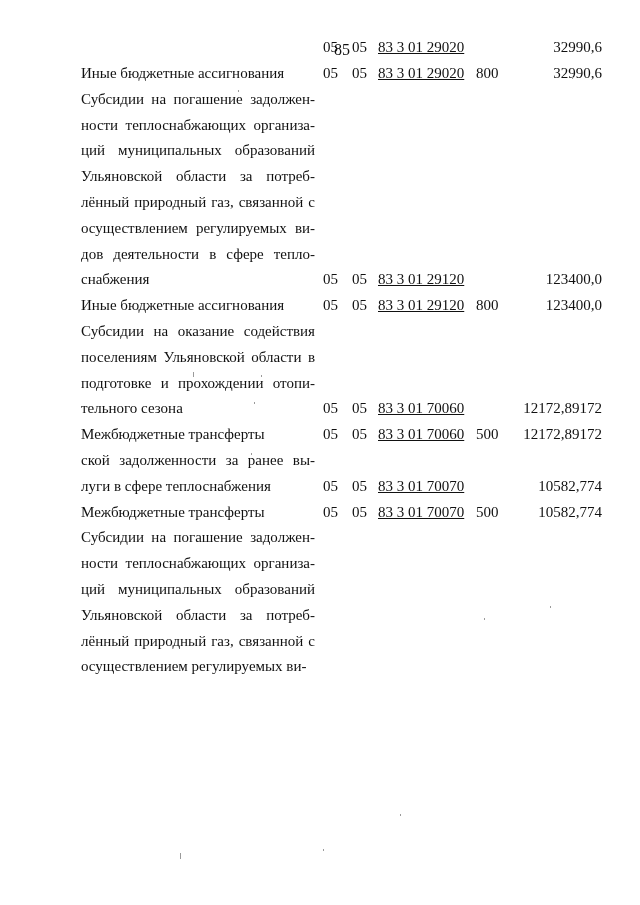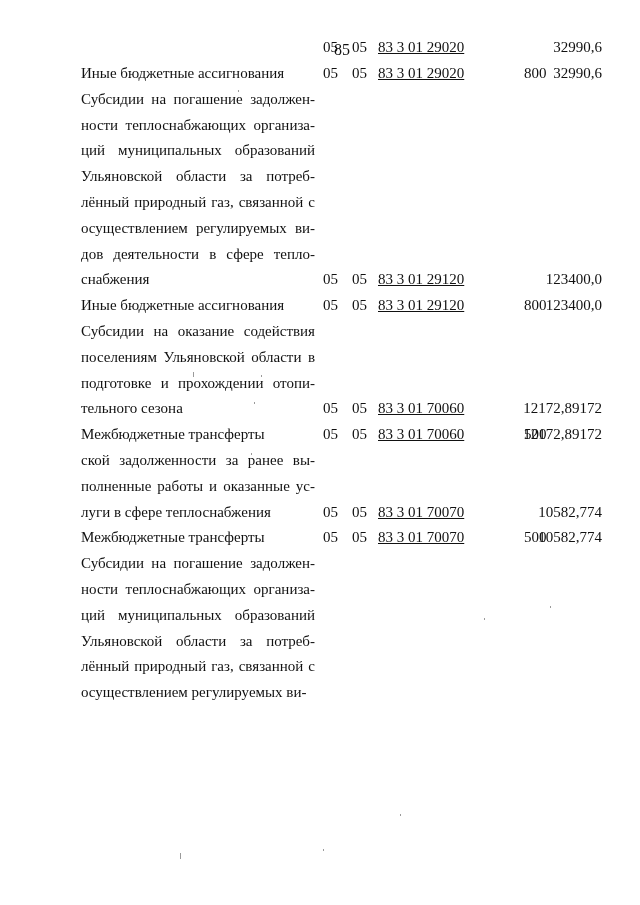--- a/index.html
+++ b/index.html
@@ -56,21 +56,21 @@
       bottom: 0;
       left: 0;
       width: 525px;
       height: 25.8px;
       font-size: 15px;
       line-height: 25.8px;
     }
     .c-rz { position: absolute; left: 242px; }
     .c-pr { position: absolute; left: 271px; }
     .c-csr { position: absolute; left: 297px; text-decoration: underline; }
-    .c-vr { position: absolute; left: 395px; margin-left: 48px; }
+    .c-vr { position: absolute; left: 395px; }
     .c-sum { position: absolute; right: 4px; text-align: right; }
     .speck {
       position: absolute;
       width: 1px;
       height: 2px;
       background: #9a9a9a;
     }
   </style>
 </head>
 <body>
@@ -153,21 +153,20 @@
         <span class="c-rz">05</span>
         <span class="c-pr">05</span>
         <span class="c-csr">83 3 01 70060</span>
         <span class="c-vr">500</span>
         <span class="c-sum">12172,89172</span>
       </div>
     </div>
     <div class="row">
       <div class="desc">
         <span class="line">ской задолженности за ранее вы-</span>
-        <span class="line">полненные работы и оказанные ус-</span>
         <span class="line last">луги в сфере теплоснабжения</span>
       </div>
       <div class="cols">
         <span class="c-rz">05</span>
         <span class="c-pr">05</span>
         <span class="c-csr">83 3 01 70070</span>
         <span class="c-vr"></span>
         <span class="c-sum">10582,774</span>
       </div>
     </div>

